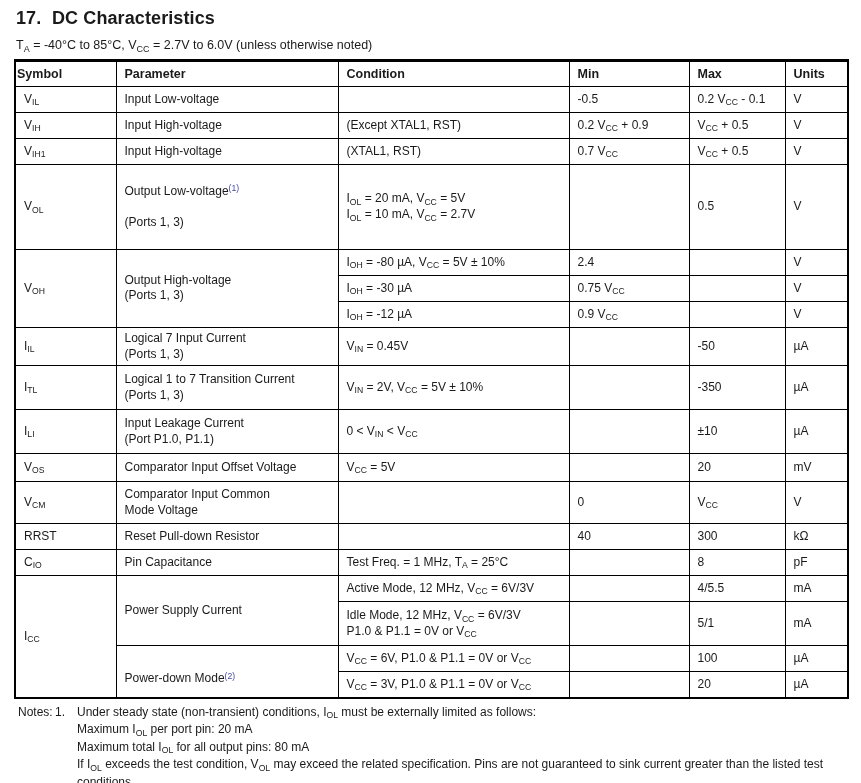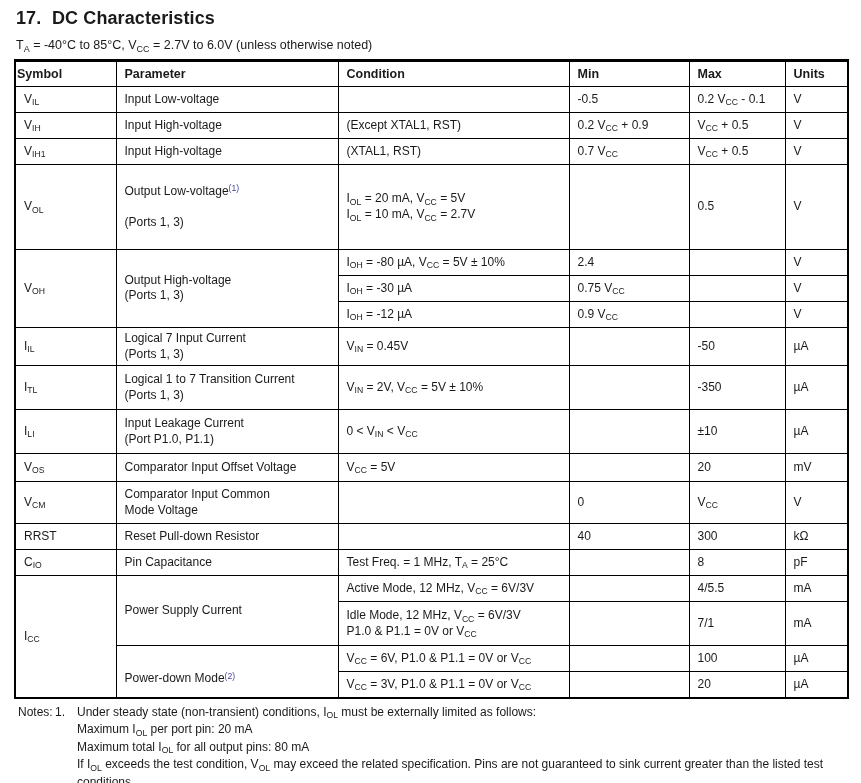--- a/index.html
+++ b/index.html
@@ -219,21 +219,21 @@
         <td rowspan="2">Power Supply Current</td>
         <td>Active Mode, 12 MHz, V<sub>CC</sub> = 6V/3V</td>
         <td class="c"></td>
         <td class="c">4/5.5</td>
         <td class="c">mA</td>
       </tr>
       <tr class="h44">
         <td>Idle Mode, 12 MHz, V<sub>CC</sub> = 6V/3V
 P1.0 &amp; P1.1 = 0V or V<sub>CC</sub></td>
         <td class="c"></td>
-        <td class="c">7/1</td>
+        <td class="c">5/1</td>
         <td class="c">mA</td>
       </tr>
       <tr class="h26">
         <td rowspan="2">
           <span>Power-down Mode</span><span class="ref">(2)</span>
         </td>
         <td>V<sub>CC</sub> = 6V, P1.0 &amp; P1.1 = 0V or V<sub>CC</sub></td>
         <td class="c"></td>
         <td class="c">100</td>
         <td class="c">µA</td>

